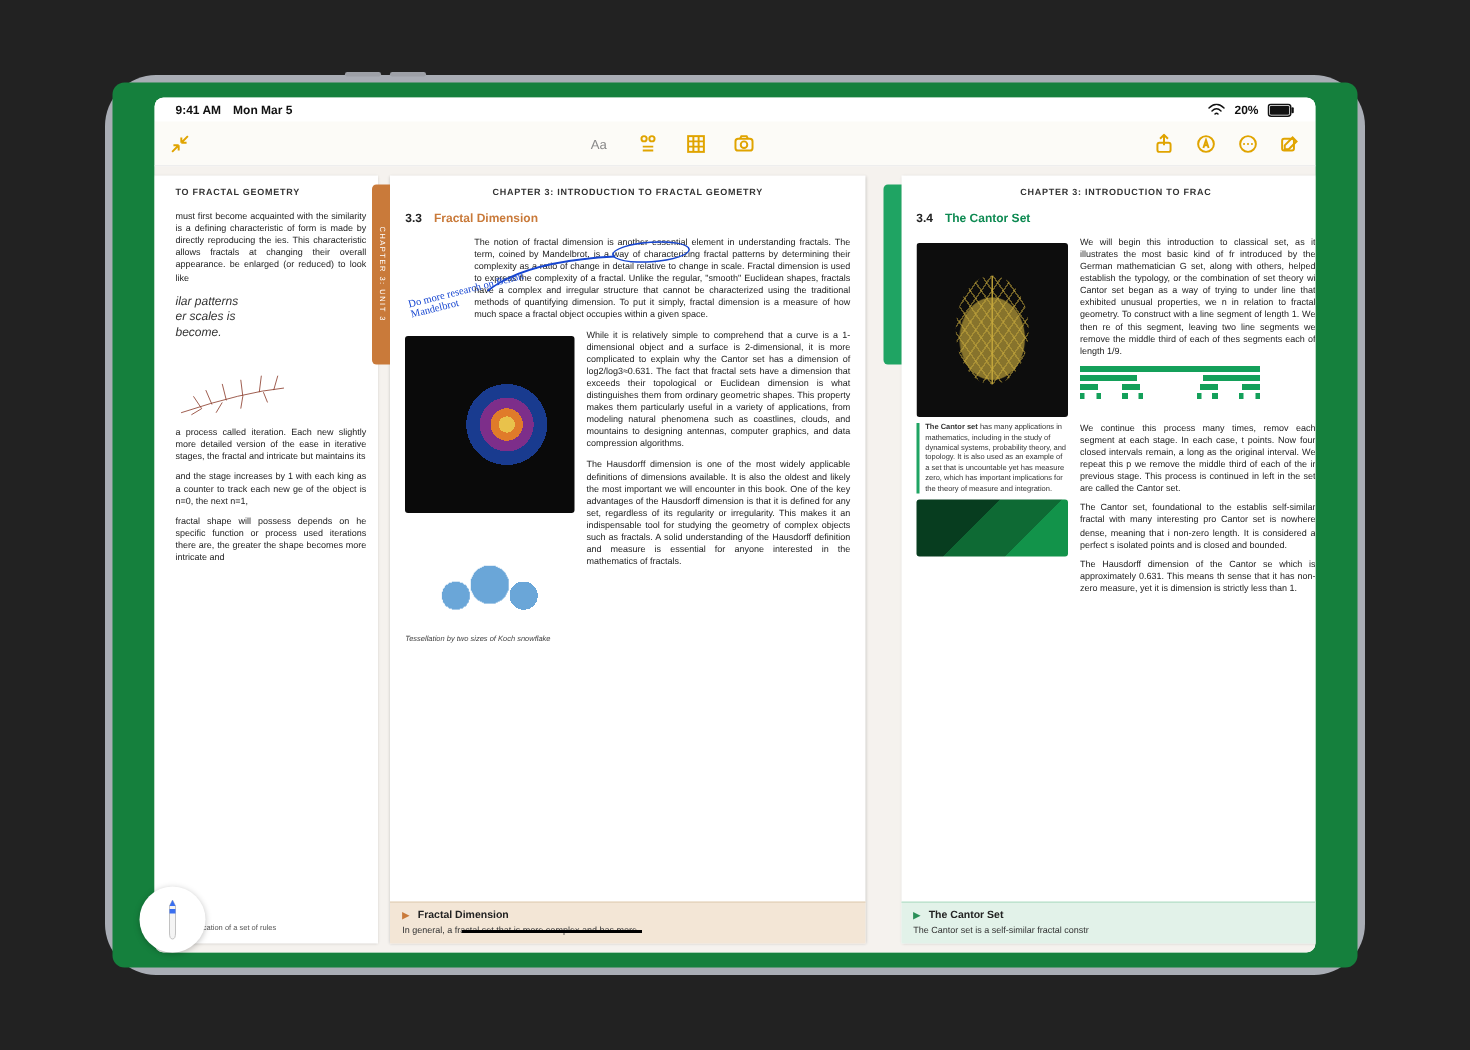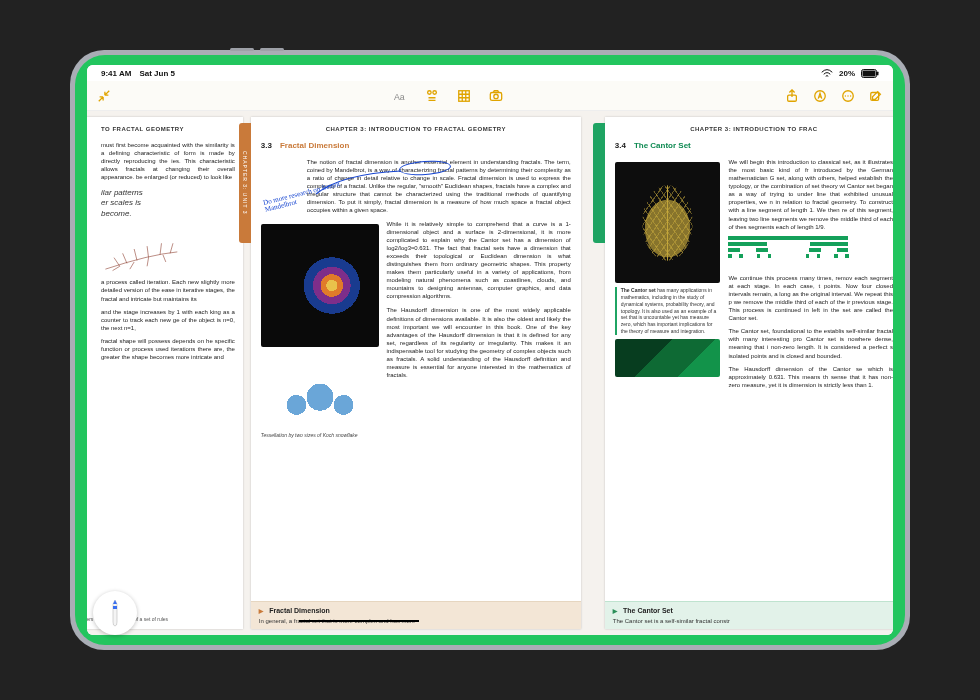--- a/index.html
+++ b/index.html
@@ -13,23 +13,23 @@
 
 .ipad {
   width: 840px; height: 600px;
   background: #a9adb5;
   border-radius: 34px;
   padding: 5px;
   position: relative;
 }
 .ipad-inner {
   width: 100%; height: 100%;
-  background: #22c55e;
-  border-radius: 30px;
-  padding: 10px 12px;
+  background: #15803d;
+  border-radius: 8px;
+  padding: 10px 28px;
   position: relative;
 }
 .screen {
   width: 100%; height: 100%;
   background: #fff;
   border-radius: 6px;
   overflow: hidden;
   display: flex; flex-direction: column;
   font-size: 8px;
 }
@@ -219,21 +219,21 @@
 </head>
 <body>
 
 <div class="ipad">
 <div class="ipad-inner">
 <div class="screen">
 
   <div class="status">
     <div class="left">
       <span>9:41 AM</span>
-      <span>Sat Jun 5</span>
+      <span>Mon Mar 5</span>
     </div>
     <div class="right">
       <span class="wifi-icon">
         <svg width="12" height="9" viewBox="0 0 12 9">
                 <path d="M1 3 Q6 -2 11 3 M3 5 Q6 2 9 5 M5 7 Q6 6 7 7" stroke="#111" stroke-width="1" fill="none" stroke-linecap="round"></path>
               </svg>
       </span>
       <span>20%</span>
       <span class="battery-icon">
         <svg width="18" height="9" viewBox="0 0 18 9">

